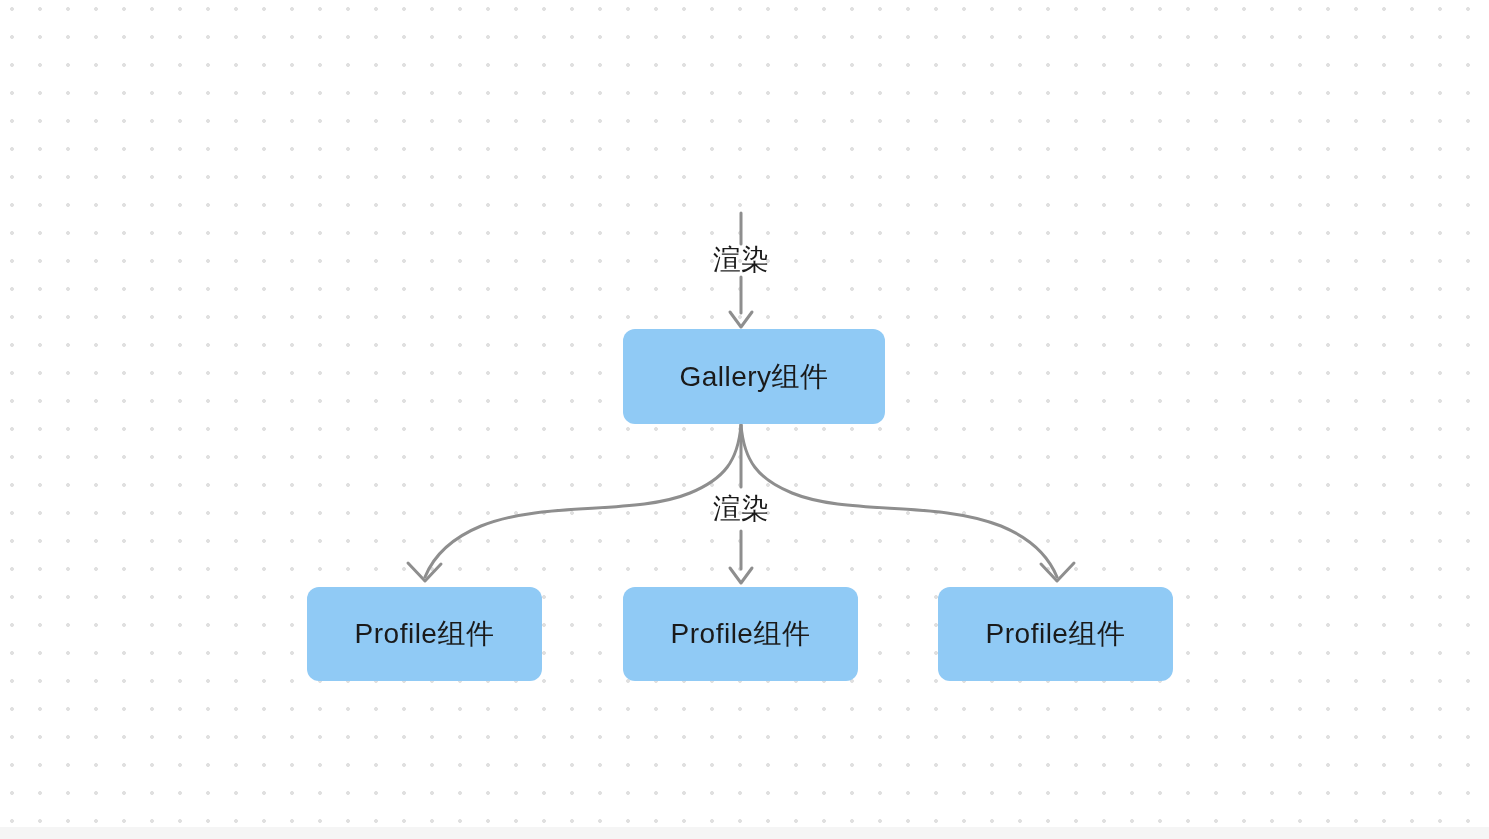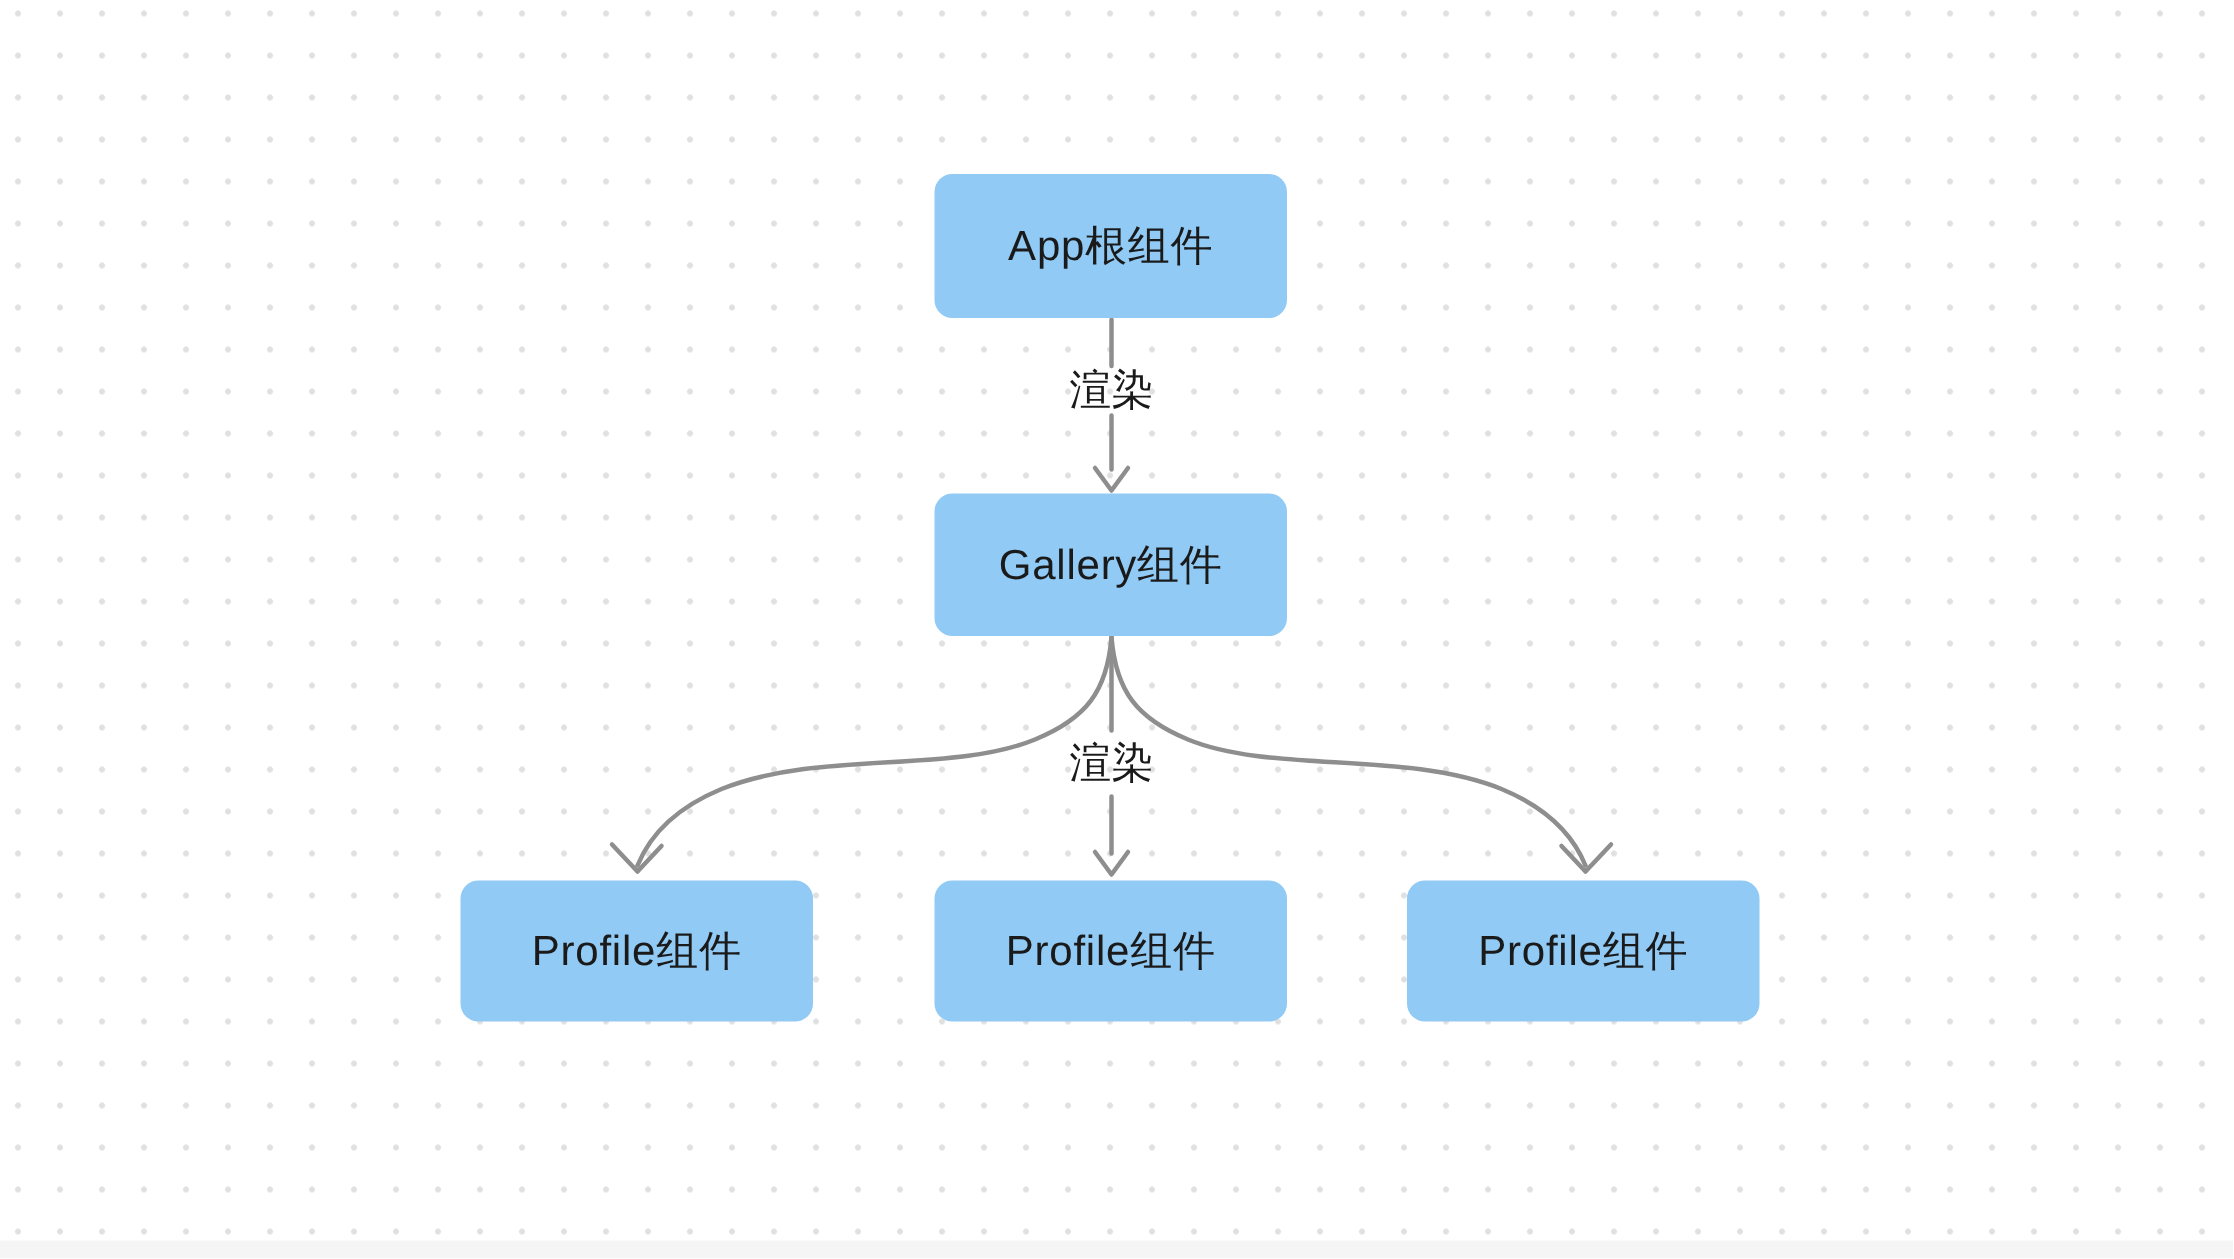--- a/index.html
+++ b/index.html
@@ -39,21 +39,21 @@
     border-radius: 12px;
     display: flex;
     align-items: center;
     justify-content: center;
     color: #1a1a1a;
     font-size: 28px;
     letter-spacing: 0.5px;
     cursor: pointer;
   }
   .node-app     { left: 623px; top: 116px; width: 235px; height: 96px; }
-  .node-gallery { left: 623px; top: 329px; width: 235px; height: 95px; }
+  .node-gallery { left: 623px; top: 329px; width: 262px; height: 95px; }
   .node-p1      { left: 307px; top: 587px; width: 235px; height: 94px; }
   .node-p2      { left: 623px; top: 587px; width: 235px; height: 94px; }
   .node-p3      { left: 938px; top: 587px; width: 235px; height: 94px; }
   .edge-label {
     position: absolute;
     transform: translate(-50%, -50%);
     color: #1a1a1a;
     font-size: 28px;
     white-space: nowrap;
   }
@@ -81,23 +81,20 @@
     <path d="M741 425 C738 461 724 479 690 493 C634 516 546 500 481 526 C452 538 434 555 425 577"></path>
     <polyline points="408,563 425,581 441,564"></polyline>
 
     <path d="M741 425 V487 M741 531 V569"></path>
     <polyline points="730,568 741,583 752,568"></polyline>
 
     <path d="M741 425 C744 461 758 479 792 493 C848 516 936 500 1001 526 C1030 538 1048 555 1057 577"></path>
     <polyline points="1074,563 1057,581 1041,564"></polyline>
   </svg>
 
-  <div class="node node-app">
-    <span>App根组件</span>
-  </div>
 
   <div class="node node-gallery">
     <span>Gallery组件</span>
   </div>
 
   <div class="node node-p1">
     <span>Profile组件</span>
   </div>
 
   <div class="node node-p2">

